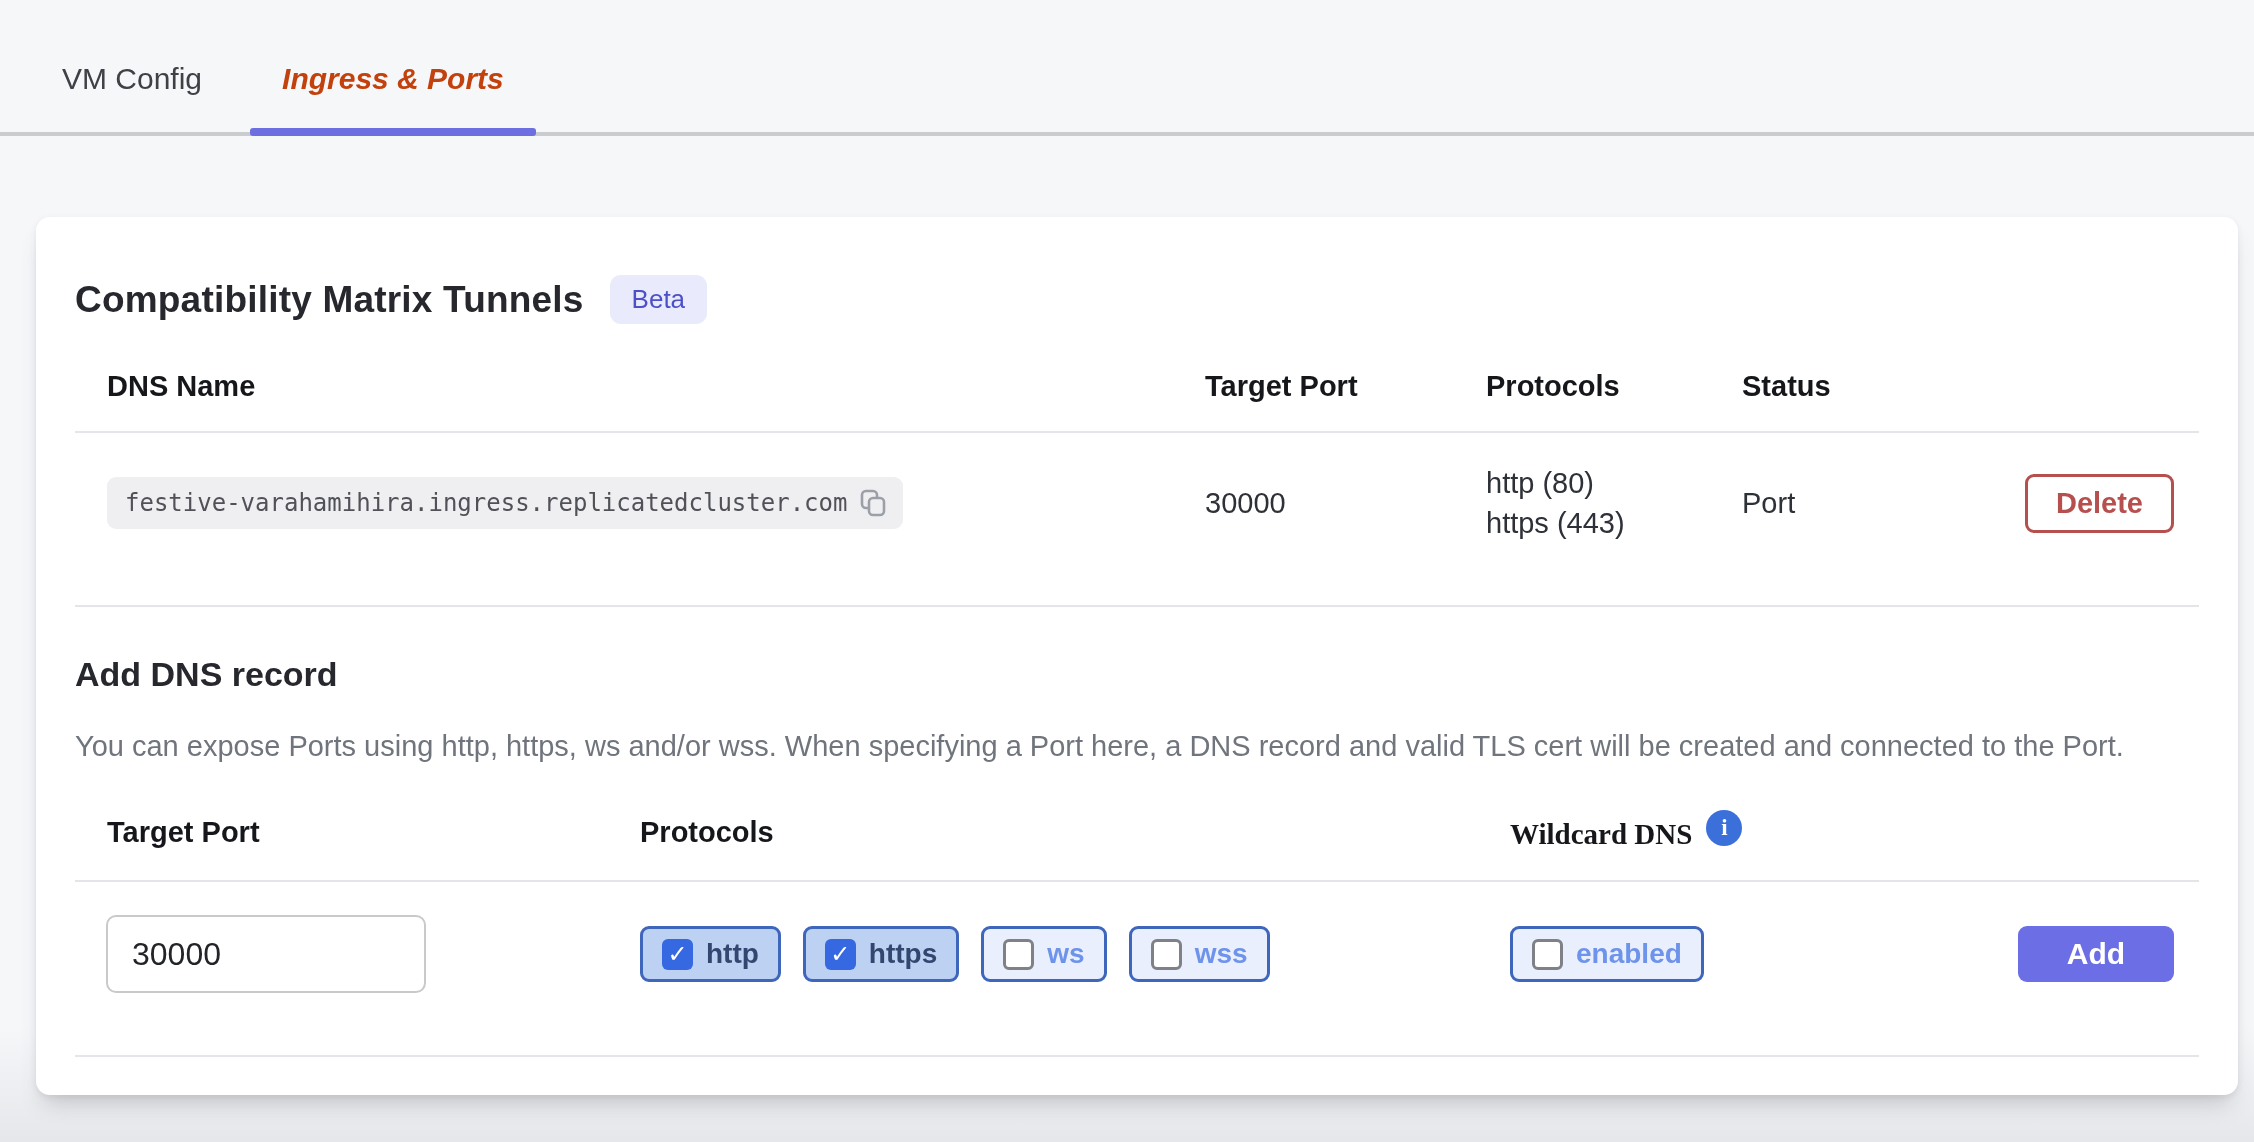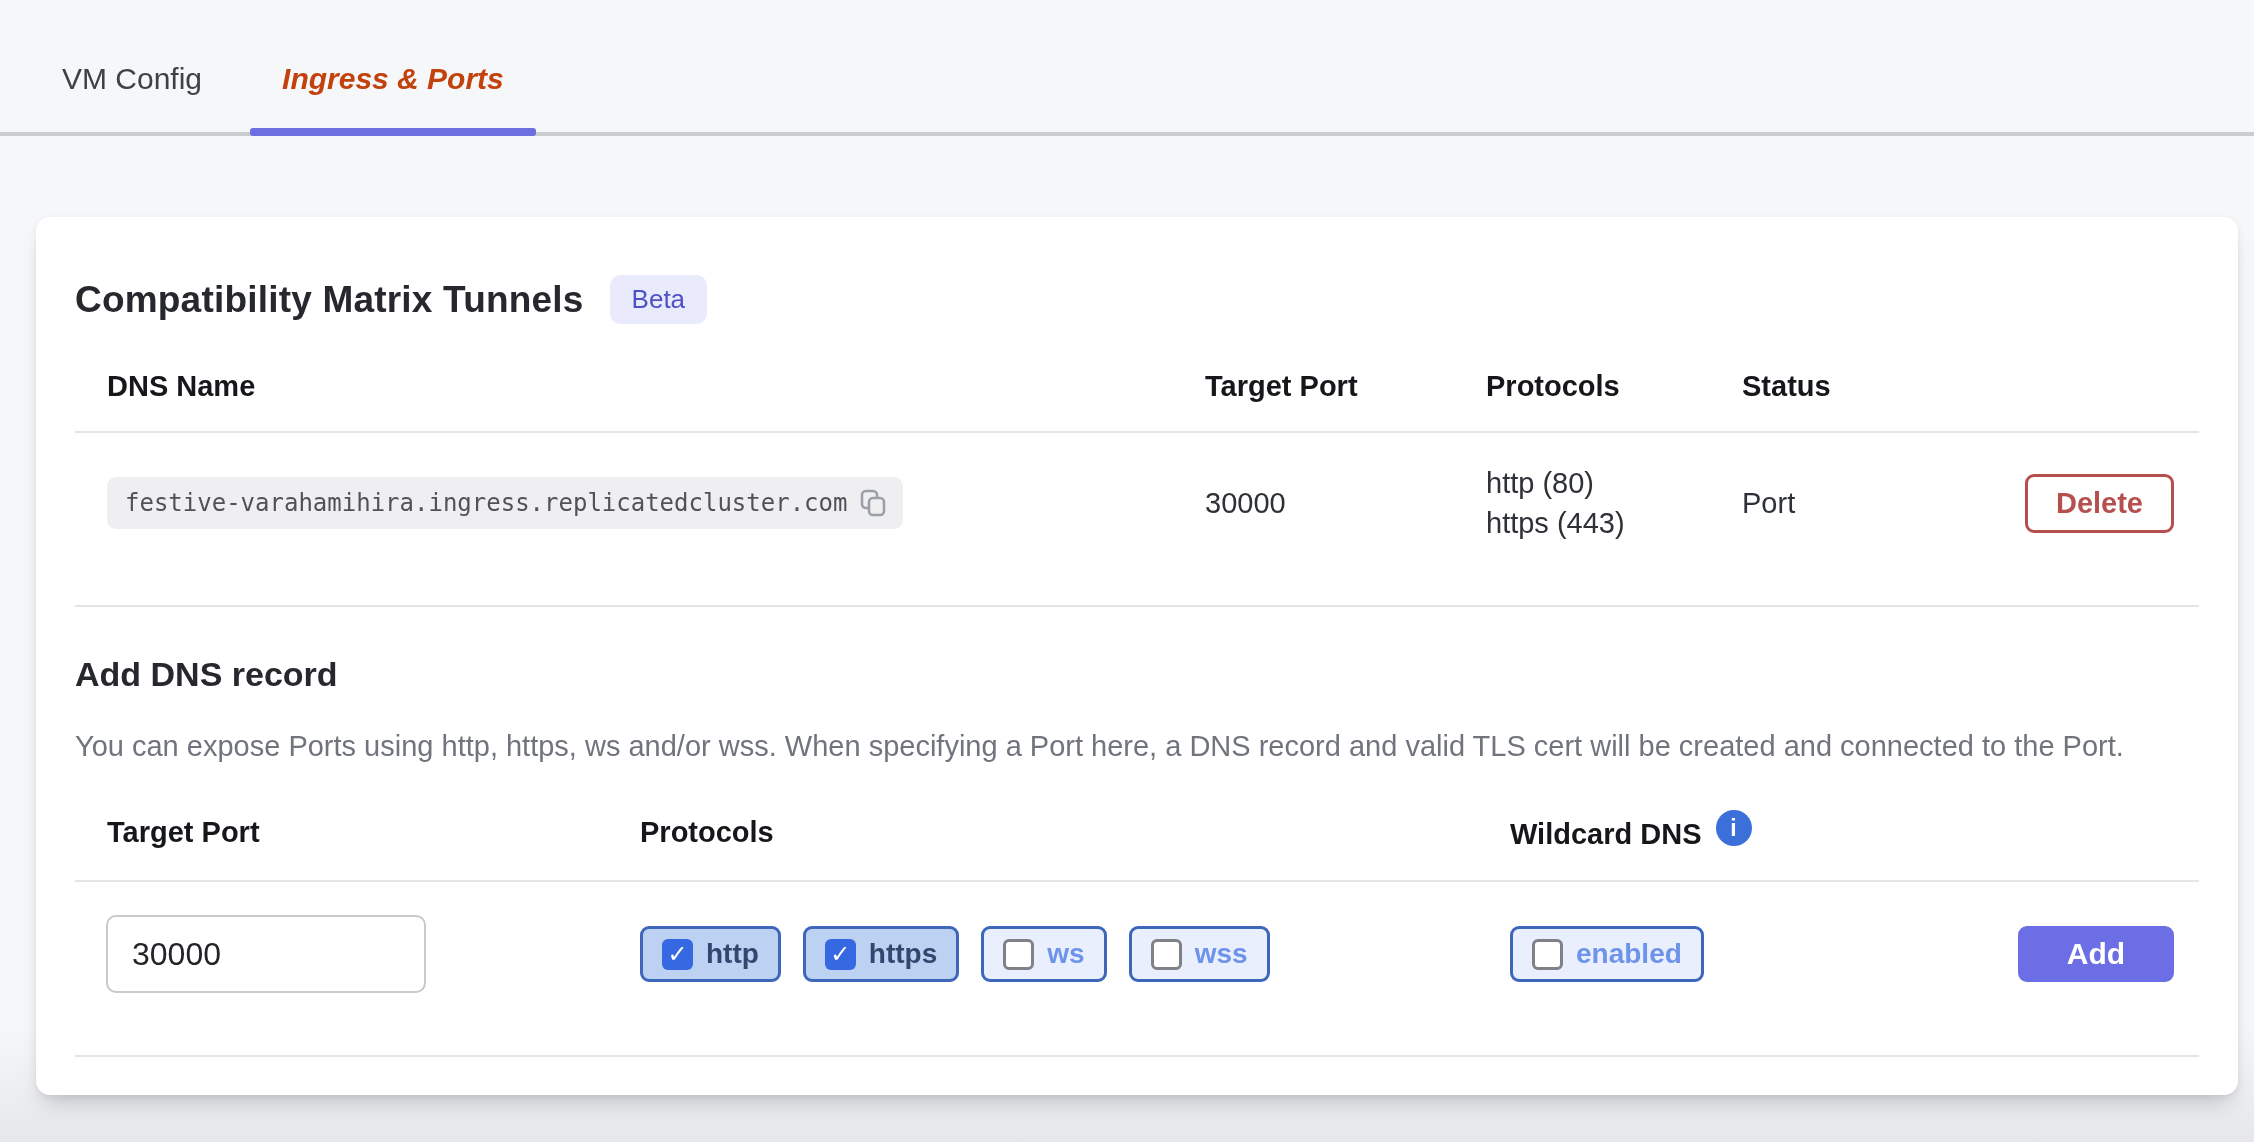--- a/index.html
+++ b/index.html
@@ -88,21 +88,21 @@
     margin-top:32px; font-size:29px; color:#70747c;
     line-height:40px; max-width:2085px;
   }
 
   .form-header {
     display:grid;
     grid-template-columns:565px 870px 420px 1fr;
     margin-top:50px;
     font-size:29px; font-weight:700; color:#15171b;
   }
-  .wildcard-label { display:flex; align-items:center; gap:14px; }
+  .wildcard-label { display:flex; align-items:center; gap:14px;font-family:Liberation Serif, serif; }
   .info-icon {
     width:36px; height:36px; border-radius:50%;
     background:#3b6fd9; color:#ffffff;
     display:inline-flex; align-items:center; justify-content:center;
     font-size:23px; font-weight:700; font-style:normal;
     position:relative; top:-6px; cursor:pointer;
   }
 
   .form-row {
     display:grid;

